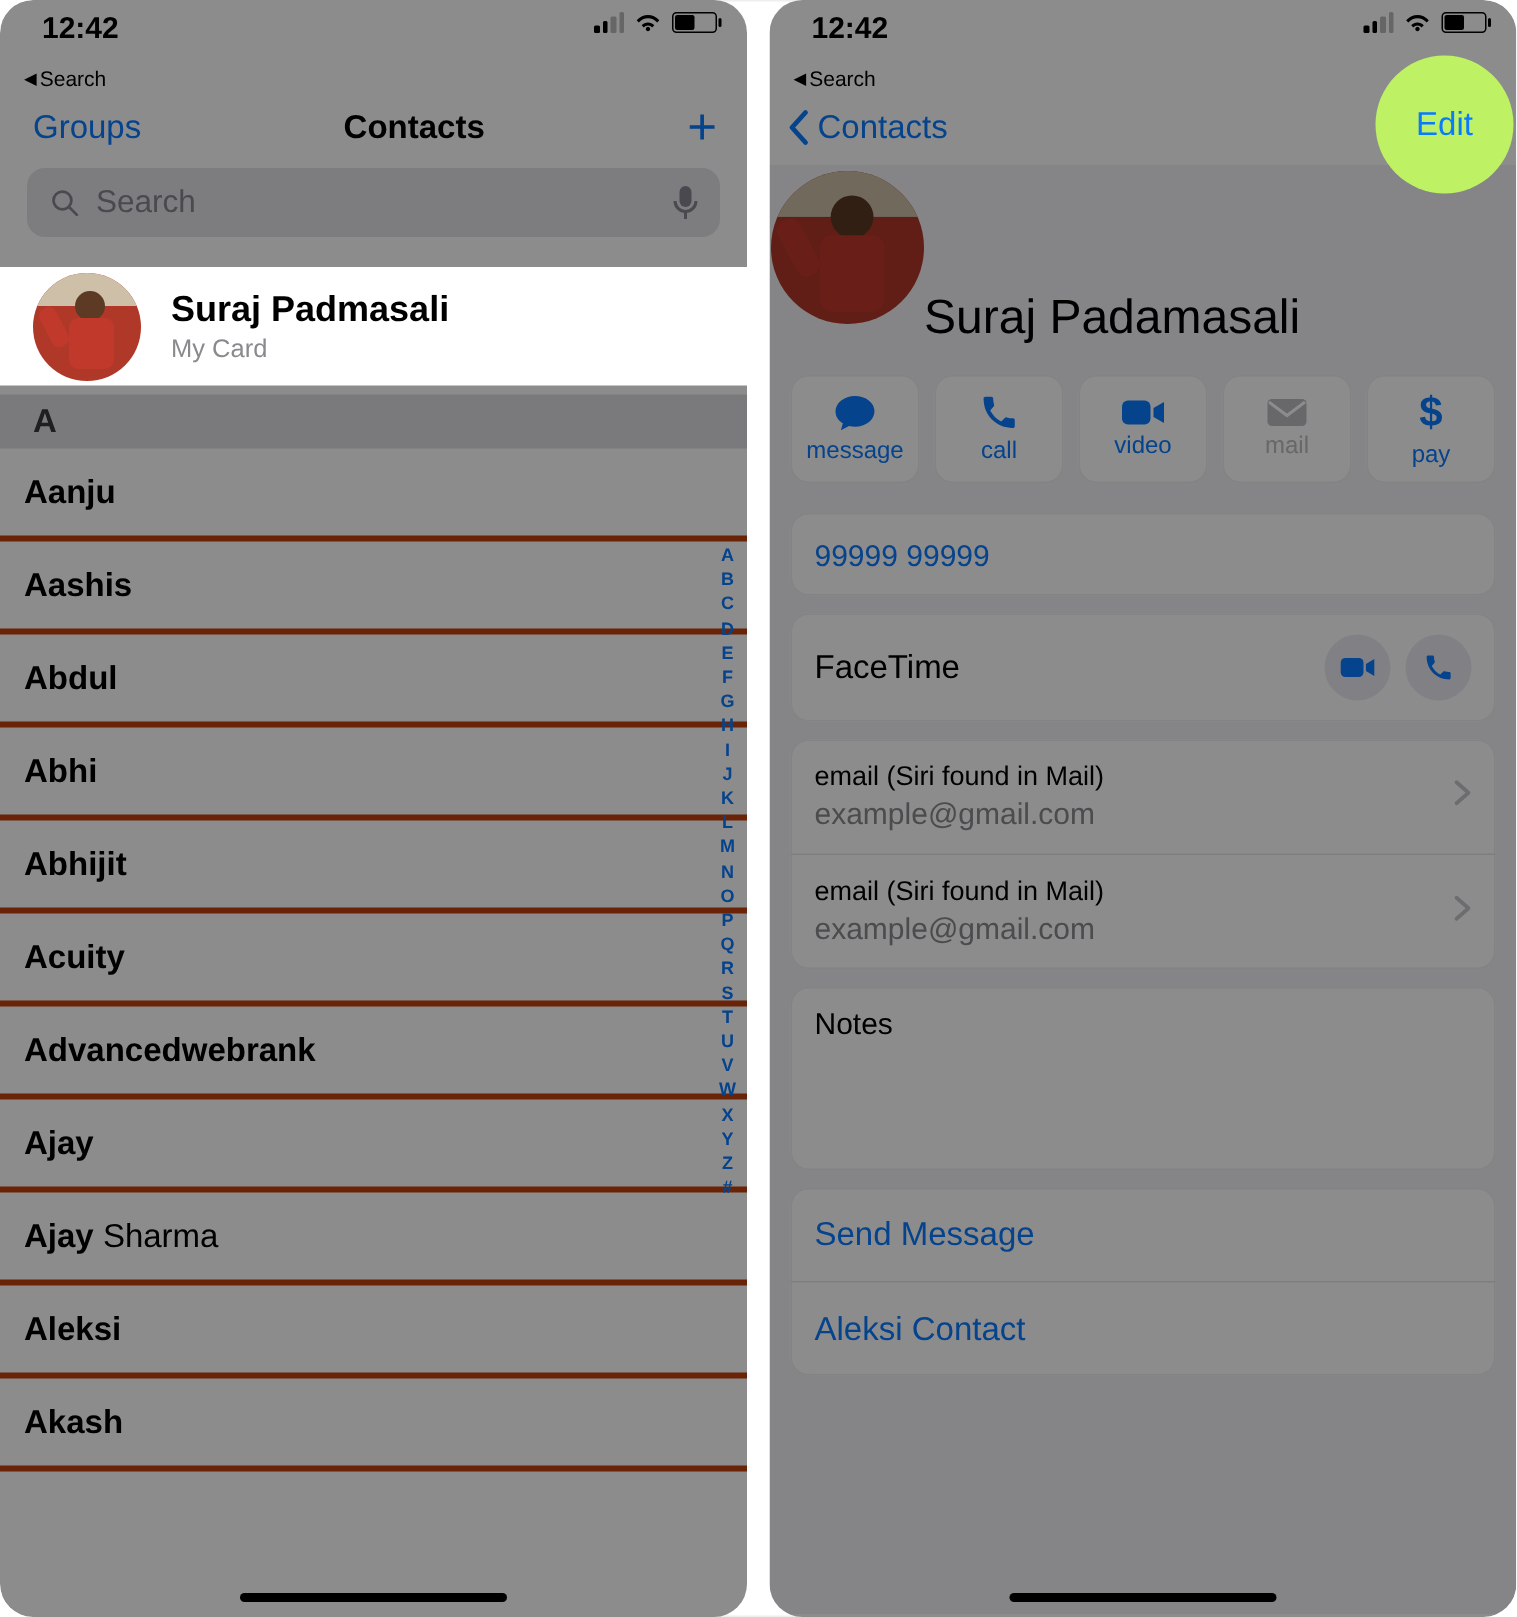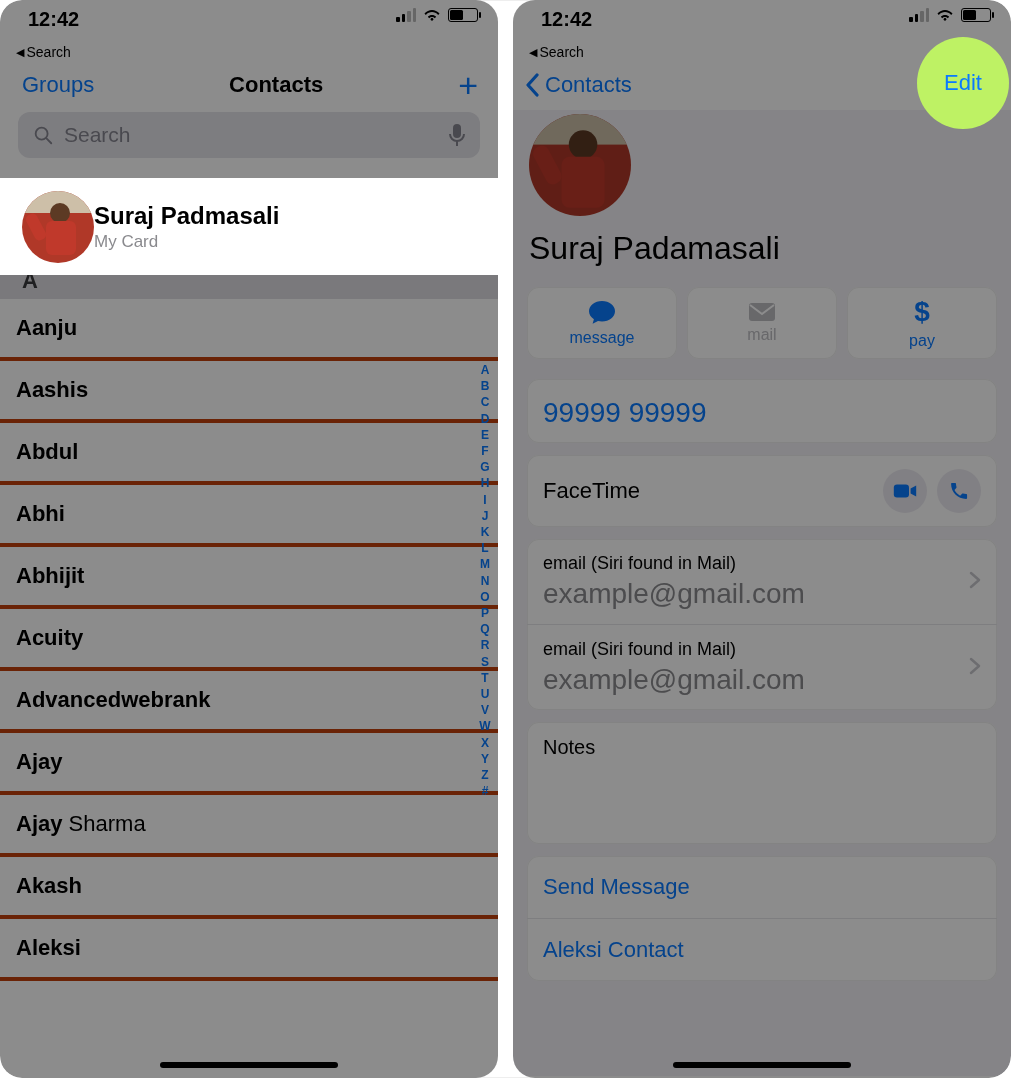--- a/index.html
+++ b/index.html
@@ -2,21 +2,21 @@
 <html><head>
 <meta charset="utf-8">
 <style>
   * { box-sizing: border-box; margin: 0; padding: 0; }
   html, body { width: 1011px; height: 1078px; font-family: -apple-system, "Helvetica Neue", Helvetica, Arial, sans-serif; background:#fff; }
   .canvas { position: relative; width:1011px; height:1078px; background:#fff; border-radius:22px; overflow:hidden; box-shadow:0 0 0 1px #eee inset; }
   .phone { position:absolute; top:0; width:498px; height:1078px; background:#fff; border-radius:22px; overflow:hidden; }
   .phone.left { left:0; }
   .phone.right { left:513px; }
   .dimlayer { position:absolute; inset:0; background:rgba(0,0,0,0.45); pointer-events:none; z-index:50; }
-  .highlight-mycard { position:absolute; left:0; top:178px; width:498px; height:97px; background:#fff; z-index:60; display:flex; align-items:center; padding:0 22px; }
+  .highlight-mycard { position:absolute; left:0; top:178px; width:498px; height:79px; background:#fff; z-index:60; display:flex; align-items:center; padding:0 22px; gap:20px; }
   .highlight-edit { position:absolute; right:2px; top:37px; width:92px; height:92px; border-radius:50%; background:#bef264; z-index:60; display:flex; align-items:center; justify-content:center; }
 
   
   .statusbar { height:44px; display:flex; align-items:flex-start; justify-content:space-between; padding:8px 20px 0 28px; font-weight:600; font-size:20px; }
   .statusbar .right { display:flex; align-items:center; gap:6px; }
   .batt { width:30px; height:14px; border:1.5px solid #000; border-radius:3px; position:relative; }
   .batt::after { content:""; position:absolute; right:-4px; top:3px; width:2.5px; height:6px; background:#000; border-radius:1px; }
   .batt .fill { position:absolute; left:1px; top:1px; bottom:1px; width:45%; background:#000; border-radius:1.5px; }
   .sig { display:flex; align-items:flex-end; gap:2px; height:14px; }
   .sig span { width:3.5px; background:#000; border-radius:1px; }
@@ -46,33 +46,33 @@
   .row.strong { font-weight:600; }
   .index { position:absolute; right:4px; top:362px; width:18px; text-align:center; font-size:12px; font-weight:600; color:#0a7aff; line-height:16.2px; letter-spacing:0; z-index:5; }
 
   .homebar { position:absolute; left:50%; bottom:10px; transform:translateX(-50%); width:178px; height:6px; background:#000; border-radius:4px; z-index:55; }
 
   
   .navR { display:flex; align-items:center; justify-content:space-between; padding:6px 20px 8px 12px; height:48px; }
   .backbtn { display:flex; align-items:center; gap:4px; color:#0a7aff; font-size:22px; }
   .chevL { width:16px; height:24px; }
   .edit { color:#0a7aff; font-size:22px; }
-  .profile { display:flex; flex-direction:column; align-items:flex-start; padding:4px 16px 10px; }
+  .profile { display:flex; flex-direction:row; align-items:flex-end; padding:4px 1px 10px; }
   .avatar-lg { width:102px; height:102px; border-radius:50%; overflow:hidden; margin-bottom:14px; }
   .profile-name { font-size:32px; font-weight:400; color:#000; }
   .actions { display:flex; gap:10px; padding:10px 14px 14px; }
   .actbtn { flex:1; background:#fff; border-radius:12px; height:72px; display:flex; flex-direction:column; align-items:center; justify-content:center; gap:4px; box-shadow:0 0 0 1px #eee inset; }
   .actbtn .ic { color:#0a7aff; }
   .actbtn .lbl { font-size:16px; color:#0a7aff; }
   .actbtn.disabled .ic, .actbtn.disabled .lbl { color:#bdbdc2; }
   .cardgrp { background:#fff; border-radius:12px; margin:6px 14px 12px; box-shadow:0 0 0 1px #eee inset; }
   .cardgrp .cell { padding:14px 16px; position:relative; }
   .cardgrp .cell + .cell { border-top:1px solid #e6e6ea; }
   .cell .lab { font-size:18px; color:#000; }
-  .cell .val { font-size:28px; color:#0a7aff; margin-top:4px; }
+  .cell .val { font-size:20px; color:#0a7aff; margin-top:4px; }
   .cell .val.grey { color:#8a8a8e; }
   .cell.link { font-size:22px; color:#0a7aff; padding:18px 16px; }
   .cell.notes { min-height:122px; font-size:20px; }
   .facet { display:flex; align-items:center; justify-content:space-between; }
   .facet .ftbtns { display:flex; gap:10px; }
   .circ { width:44px; height:44px; border-radius:50%; background:#eceaf1; display:flex; align-items:center; justify-content:center; color:#0a7aff; }
   .disclosure { position:absolute; right:16px; top:50%; transform:translateY(-50%); color:#c7c7cc; }
   .right-scroll { background:#f2f1f6; height:calc(1078px - 44px - 20px - 48px); overflow:hidden; }
 
   
@@ -128,22 +128,22 @@
   <div class="contacts-list">
     <div class="row strong">Aanju</div>
     <div class="row strong">Aashis</div>
     <div class="row strong">Abdul</div>
     <div class="row strong">Abhi</div>
     <div class="row strong">Abhijit</div>
     <div class="row strong">Acuity</div>
     <div class="row strong">Advancedwebrank</div>
     <div class="row strong">Ajay</div>
     <div class="row"><b>Ajay</b><span class="last"> Sharma</span></div>
+    <div class="row strong">Aleksi</div>
     <div class="row strong">Akash</div>
-    <div class="row strong">Aleksi</div>
   </div>
 
   <div class="index" id="azindex">
         <div>A</div>
         <div>B</div>
         <div>C</div>
         <div>D</div>
         <div>E</div>
         <div>F</div>
         <div>G</div>
@@ -234,20 +234,33 @@
       <div class="profile-name">Suraj Padamasali</div>
     </div>
 
     <div class="actions">
       <div class="actbtn">
         <svg class="ic" width="30" height="26" viewBox="0 0 30 26">
               <path d="M15 2C7.8 2 2 6.6 2 12.3c0 3.2 1.9 6.1 4.9 7.9l-1.3 4.6 5.4-2.8c1.3.3 2.6.5 4 .5 7.2 0 13-4.6 13-10.3S22.2 2 15 2z" fill="#0a7aff"></path>
             </svg>
         <div class="lbl">message</div>
       </div>
+      <div class="actbtn">
+        <svg class="ic" width="26" height="26" viewBox="0 0 24 24">
+              <path d="M6.6 10.8c1.5 2.9 3.9 5.3 6.8 6.8l2.3-2.3c.3-.3.7-.4 1.1-.3 1.2.4 2.5.6 3.8.6.6 0 1.1.5 1.1 1.1v3.7c0 .6-.5 1.1-1.1 1.1C10.3 21.5 2.5 13.7 2.5 3.4 2.5 2.8 3 2.3 3.6 2.3h3.7c.6 0 1.1.5 1.1 1.1 0 1.3.2 2.6.6 3.8.1.4 0 .8-.3 1.1L6.6 10.8z" fill="#0a7aff"></path>
+            </svg>
+        <div class="lbl">call</div>
+      </div>
+      <div class="actbtn">
+        <svg class="ic" width="30" height="20" viewBox="0 0 30 20">
+              <rect x="1" y="2" width="19" height="16" rx="4" fill="#0a7aff"></rect>
+              <path d="M22 7l7-4v14l-7-4z" fill="#0a7aff"></path>
+            </svg>
+        <div class="lbl">video</div>
+      </div>
       <div class="actbtn disabled">
         <svg class="ic" width="28" height="20" viewBox="0 0 28 20">
               <rect x="1" y="1" width="26" height="18" rx="3" fill="#bdbdc2"></rect>
               <path d="M2 3l12 9L26 3" fill="none" stroke="#fff" stroke-width="2"></path>
             </svg>
         <div class="lbl">mail</div>
       </div>
       <div class="actbtn">
         <div class="ic" style="font-size:28px;font-weight:700;">$</div>
         <div class="lbl">pay</div>

